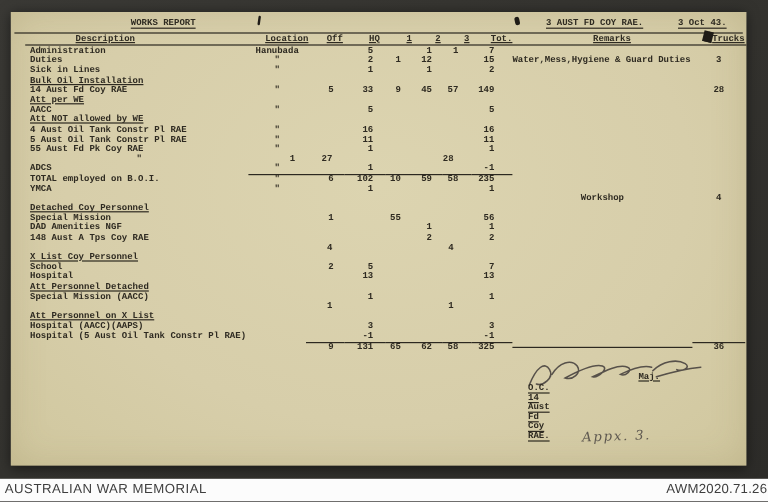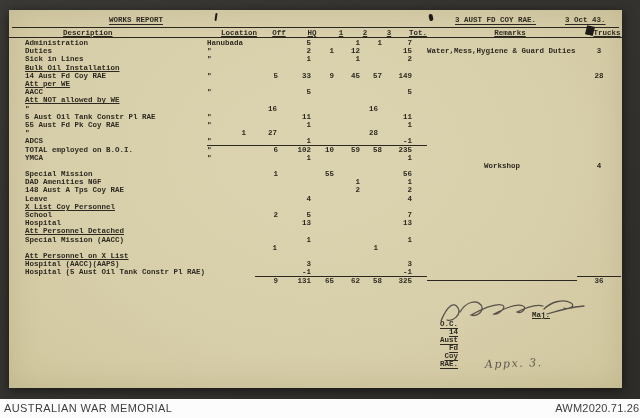--- a/index.html
+++ b/index.html
@@ -18,50 +18,50 @@
     box-shadow:0 2px 10px rgba(0,0,0,.55), inset 0 0 30px rgba(120,105,60,.18);
     color:#2e2a21;font-size:7.5px;font-weight:700;line-height:8px;
   }
   .title-row{position:absolute;top:6px;left:0;right:0;height:10px;}
   .title-row span{position:absolute;text-decoration:underline;text-underline-offset:2px;white-space:nowrap;}
   .t-title{left:100px;}
   .t-unit{left:446px;}
   .t-date{left:556px;}
   .rule-top{position:absolute;left:3px;right:3px;top:17px;border-top:1px solid #2c2820;}
   .header-row{
-    position:absolute;top:18px;left:0;right:0;height:9px;
+    position:absolute;top:18px;left:12px;right:0;height:9px;
     display:grid;grid-template-columns:182px 48px 32px 34px 24px 24px 24px 34px 150px 44px;
-    padding-left:24px;align-items:center;
+    padding-left:12px;align-items:center;
     border-bottom:1px solid #2c2820;
   }
   .header-row .h{text-align:center;text-decoration:underline;text-underline-offset:1px;white-space:nowrap;}
   .header-row .h.desc{text-align:left;padding-left:30px;}
   .tbody{position:absolute;top:29px;left:0;right:0;}
   .row{
     display:grid;grid-template-columns:182px 48px 32px 34px 24px 24px 24px 34px 150px 44px;
     height:8.2px;align-items:center;padding-left:16px;
   }
   .c{white-space:nowrap;overflow:visible;}
   .c.u{text-decoration:underline;text-underline-offset:1px;}
-  .c.loc{}
+  .c.loc{text-align:center;}
   .c.off{text-align:right;padding-right:9px;}
   .c.hq{text-align:right;padding-right:10px;}
   .c.c1{text-align:right;padding-right:11px;}
   .c.c2{text-align:right;padding-right:9px;}
   .c.c3{text-align:right;padding-right:11px;}
   .c.tot{text-align:right;padding-right:15px;}
   .c.rem{padding-left:0px;}
   .c.tr{text-align:center;}
   .row.total .c:nth-child(n+2):nth-child(-n+8){border-top:1px solid #2c2820;}
   .row.grandtotal .c:nth-child(n+3){border-top:1px solid #2c2820;}
   .row.spacer .c.rem{text-align:center;}
   .sig-block{position:absolute;left:0;top:0;}
   .sig-svg{position:absolute;left:428px;top:284px;}
   .sig-rank{position:absolute;left:523px;top:301px;text-decoration:underline;text-underline-offset:1px;}
-  .sig-role{position:absolute;left:431px;top:310px;text-decoration:underline;text-underline-offset:2px;text-align:right;}
+  .sig-role{position:absolute;left:431px;top:310px;text-decoration:underline;text-underline-offset:2px;}
   .annotation{
     position:absolute;left:476px;top:350px;
     font-family:"DejaVu Serif",serif;font-style:italic;font-weight:400;
     font-size:11px;color:#5e5850;letter-spacing:1.5px;transform:rotate(-2deg);
   }
   .ink-mark{position:absolute;background:#1f1c17;}
   .mark-1{left:206px;top:3px;width:2px;height:8px;transform:rotate(8deg);border-radius:1px;}
   .mark-2{left:420px;top:4px;width:4px;height:7px;border-radius:2px;transform:rotate(-12deg);}
   .mark-3{left:577px;top:16px;width:0;height:0;border-left:4px solid transparent;border-right:4px solid transparent;border-bottom:9px solid #1f1c17;transform:rotate(14deg);}
   .footer-bar{
@@ -189,20 +189,21 @@
           <div class="c off"></div>
           <div class="c hq"></div>
           <div class="c c1"></div>
           <div class="c c2"></div>
           <div class="c c3"></div>
           <div class="c tot"></div>
           <div class="c rem"></div>
           <div class="c tr"></div>
         </div>
         <div class="row">
+          <div class="c desc">4 Aust Oil Tank Constr Pl RAE</div>
           <div class="c loc">"</div>
           <div class="c off"></div>
           <div class="c hq">16</div>
           <div class="c c1"></div>
           <div class="c c2"></div>
           <div class="c c3"></div>
           <div class="c tot">16</div>
           <div class="c rem"></div>
           <div class="c tr"></div>
         </div>
@@ -283,20 +284,32 @@
           <div class="c off"></div>
           <div class="c hq"></div>
           <div class="c c1"></div>
           <div class="c c2"></div>
           <div class="c c3"></div>
           <div class="c tot"></div>
           <div class="c rem">Workshop</div>
           <div class="c tr">4</div>
         </div>
         <div class="row">
+          <div class="c desc u">Detached Coy Personnel</div>
+          <div class="c loc"></div>
+          <div class="c off"></div>
+          <div class="c hq"></div>
+          <div class="c c1"></div>
+          <div class="c c2"></div>
+          <div class="c c3"></div>
+          <div class="c tot"></div>
+          <div class="c rem"></div>
+          <div class="c tr"></div>
+        </div>
+        <div class="row">
           <div class="c desc">Special Mission</div>
           <div class="c loc"></div>
           <div class="c off">1</div>
           <div class="c hq"></div>
           <div class="c c1">55</div>
           <div class="c c2"></div>
           <div class="c c3"></div>
           <div class="c tot">56</div>
           <div class="c rem"></div>
           <div class="c tr"></div>
@@ -319,21 +332,20 @@
           <div class="c off"></div>
           <div class="c hq"></div>
           <div class="c c1"></div>
           <div class="c c2">2</div>
           <div class="c c3"></div>
           <div class="c tot">2</div>
           <div class="c rem"></div>
           <div class="c tr"></div>
         </div>
         <div class="row">
-          <div class="c desc">Leave</div>
           <div class="c loc"></div>
           <div class="c off"></div>
           <div class="c hq">4</div>
           <div class="c c1"></div>
           <div class="c c2"></div>
           <div class="c c3"></div>
           <div class="c tot">4</div>
           <div class="c rem"></div>
           <div class="c tr"></div>
         </div>

